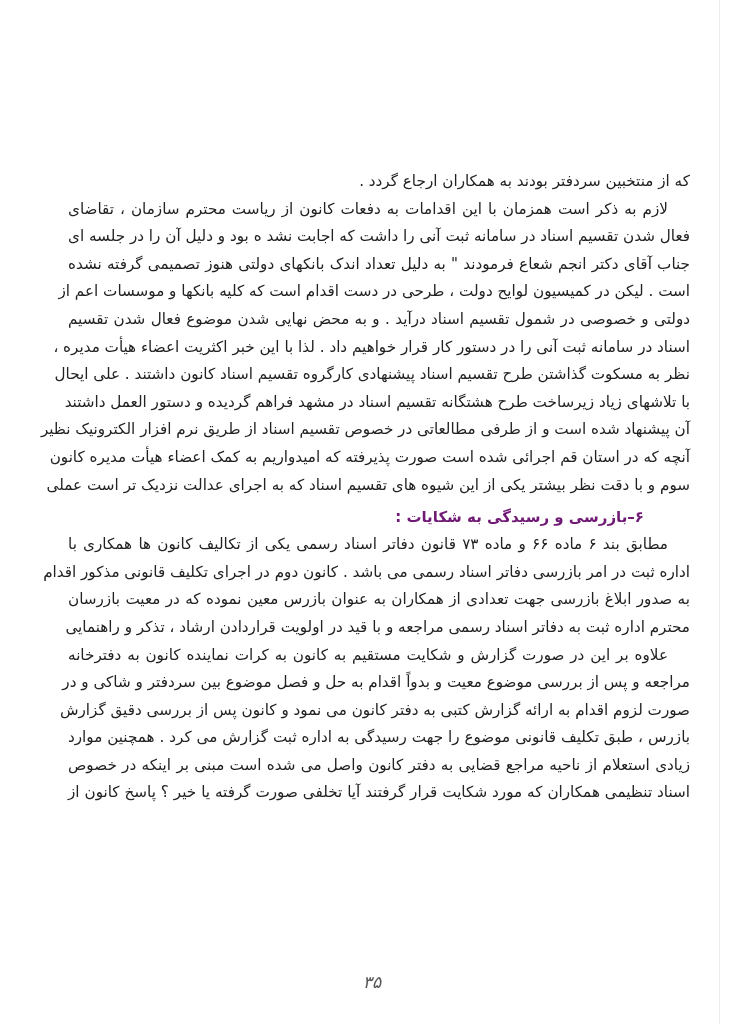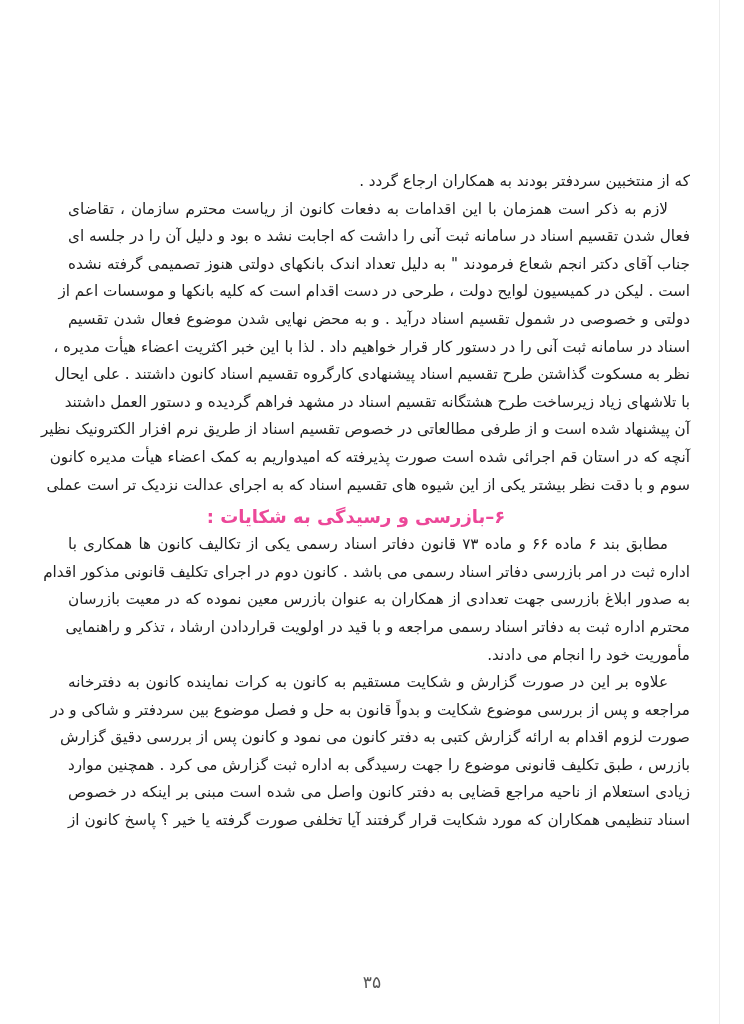--- a/index.html
+++ b/index.html
@@ -44,34 +44,35 @@
     white-space: nowrap;
     overflow: visible;
   }
   .line.last {
     text-align-last: right;
   }
   .heading {
     margin: 4px 0 0 0;
     padding-right: 46px;
     font-weight: bold;
-    font-size: 18px;
+    font-size: 15px;
     line-height: 28px;
-    text-align: center;
-    color: #ec4899;
+    text-align: right;
+    color: #701a75;
   }
   .page-number {
     position: absolute;
     left: 0;
     right: 0;
     top: 972px;
     text-align: center;
     font-family: "DejaVu Serif", serif;
     font-size: 17px;
     color: #555555;
+    font-style: italic;
   }
 </style>
 </head>
 <body>
 
 <div class="page-edge"></div>
 
 <div class="content">
 
   <p>
@@ -92,26 +93,25 @@
     <span class="line">سوم و با دقت نظر بیشتر یکی از این شیوه های تقسیم اسناد که به اجرای عدالت نزدیک تر است عملی</span>
   </p>
 
   <h2 class="heading">۶–بازرسی و رسیدگی به شکایات :</h2>
 
   <p>
     <span class="line" style="padding-right:22px">مطابق بند  ۶ ماده  ۶۶ و ماده ۷۳ قانون دفاتر اسناد رسمی یکی از تکالیف کانون ها همکاری با</span>
     <span class="line">اداره ثبت در امر بازرسی دفاتر اسناد رسمی می باشد . کانون دوم در اجرای تکلیف قانونی مذکور اقدام</span>
     <span class="line">به صدور ابلاغ بازرسی جهت تعدادی از همکاران به عنوان بازرس معین نموده که در معیت بازرسان</span>
     <span class="line">محترم اداره ثبت به دفاتر اسناد رسمی مراجعه و با قید در اولویت قراردادن ارشاد ، تذکر و راهنمایی</span>
-    <span class="line last">مأموریت خود را انجام می دادند.</span>
   </p>
 
   <p>
     <span class="line" style="padding-right:22px">علاوه بر این در صورت گزارش و شکایت مستقیم به کانون به کرات نماینده کانون به دفترخانه</span>
-    <span class="line">مراجعه و پس از بررسی موضوع شکایت و بدواً قانون به حل و فصل موضوع بین سردفتر و شاکی و در</span>
+    <span class="line">مراجعه و پس از بررسی موضوع معیت و بدواً اقدام به حل و فصل موضوع بین سردفتر و شاکی و در</span>
     <span class="line">صورت لزوم اقدام به ارائه گزارش کتبی به دفتر کانون می نمود و کانون پس از بررسی دقیق گزارش</span>
     <span class="line">بازرس ، طبق تکلیف قانونی موضوع را جهت رسیدگی به اداره ثبت گزارش می کرد . همچنین موارد</span>
     <span class="line">زیادی استعلام از ناحیه مراجع قضایی به دفتر کانون واصل می شده است مبنی بر اینکه در خصوص</span>
     <span class="line">اسناد تنظیمی همکاران که مورد شکایت قرار گرفتند آیا تخلفی صورت گرفته یا خیر ؟ پاسخ کانون از</span>
   </p>
 
 </div>
 
 <div class="page-number">۳۵</div>
 

